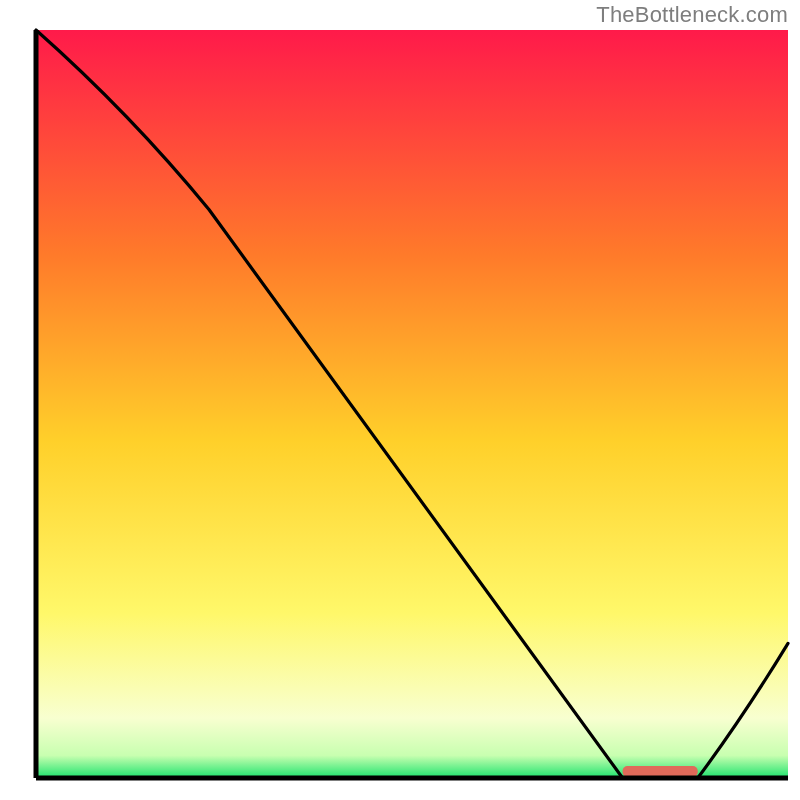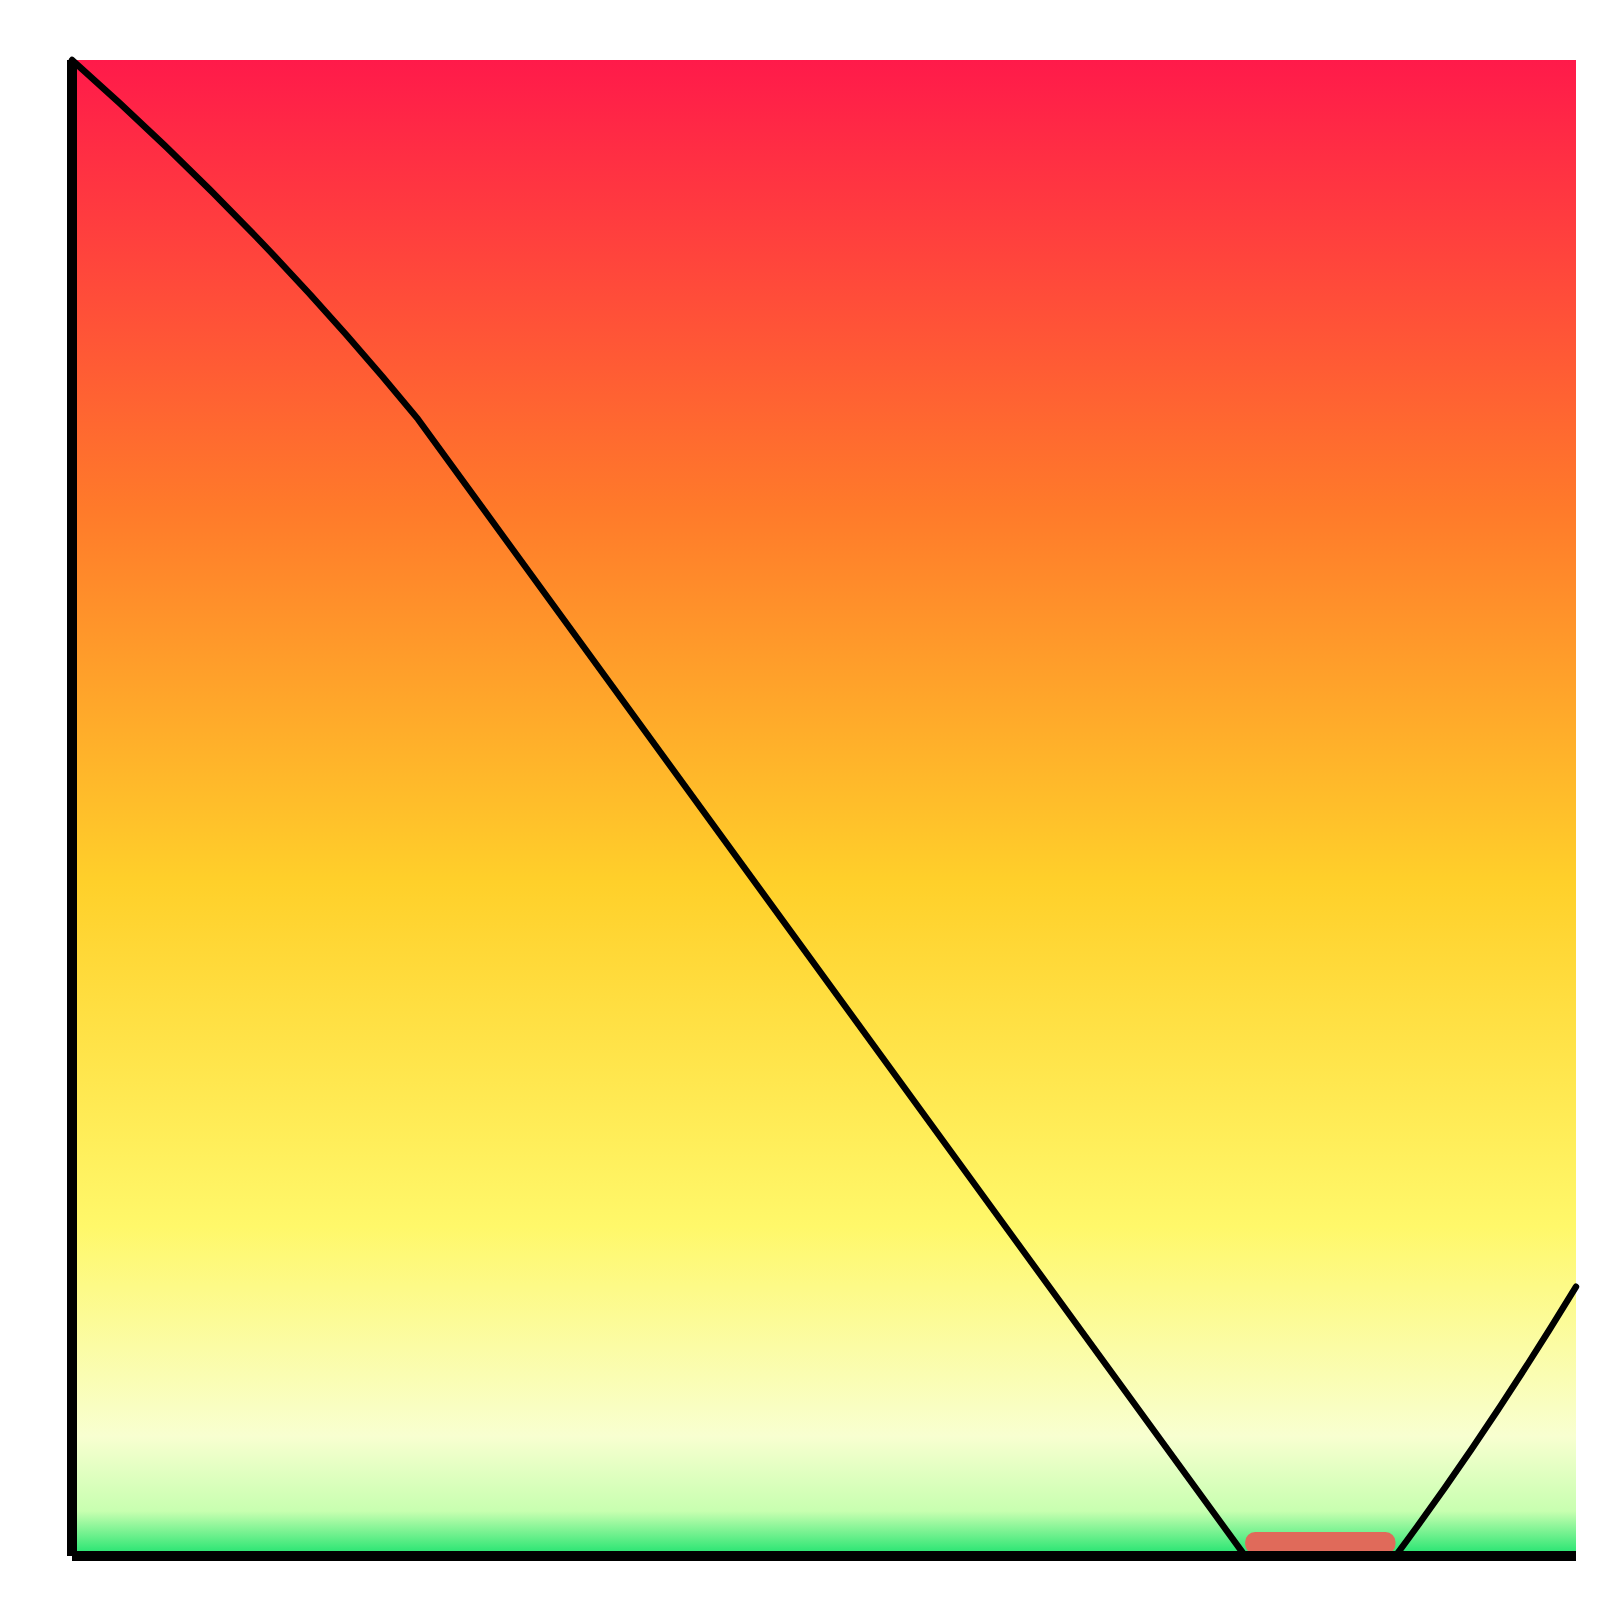--- a/index.html
+++ b/index.html
@@ -52,13 +52,14 @@
   <rect x="36" y="30" width="752" height="748" fill="url(#bg-grad)"></rect>
 
   <path id="curve-path" fill="none" stroke="#000" stroke-width="3.2" stroke-linecap="round" stroke-linejoin="round" d="M 36 30 Q 130.48000000000002 113.75999999999999 208.96 209.51999999999998 L 622.5600000000001 778 L 697.76 778 Q 742.88 717.412 788 643.36"></path>
 
   <rect id="marker-rect" rx="5" ry="5" fill="#e06a5a" x="622.5600000000001" y="766" width="75.19999999999993" height="11"></rect>
 
   <line x1="36" y1="30" x2="36" y2="778" stroke="#000" stroke-width="5"></line>
   <line x1="36" y1="778" x2="788" y2="778" stroke="#000" stroke-width="5"></line>
 </svg>
 
+<div class="attribution">TheBottleneck.com</div>
 </div>
 
 </body></html>

